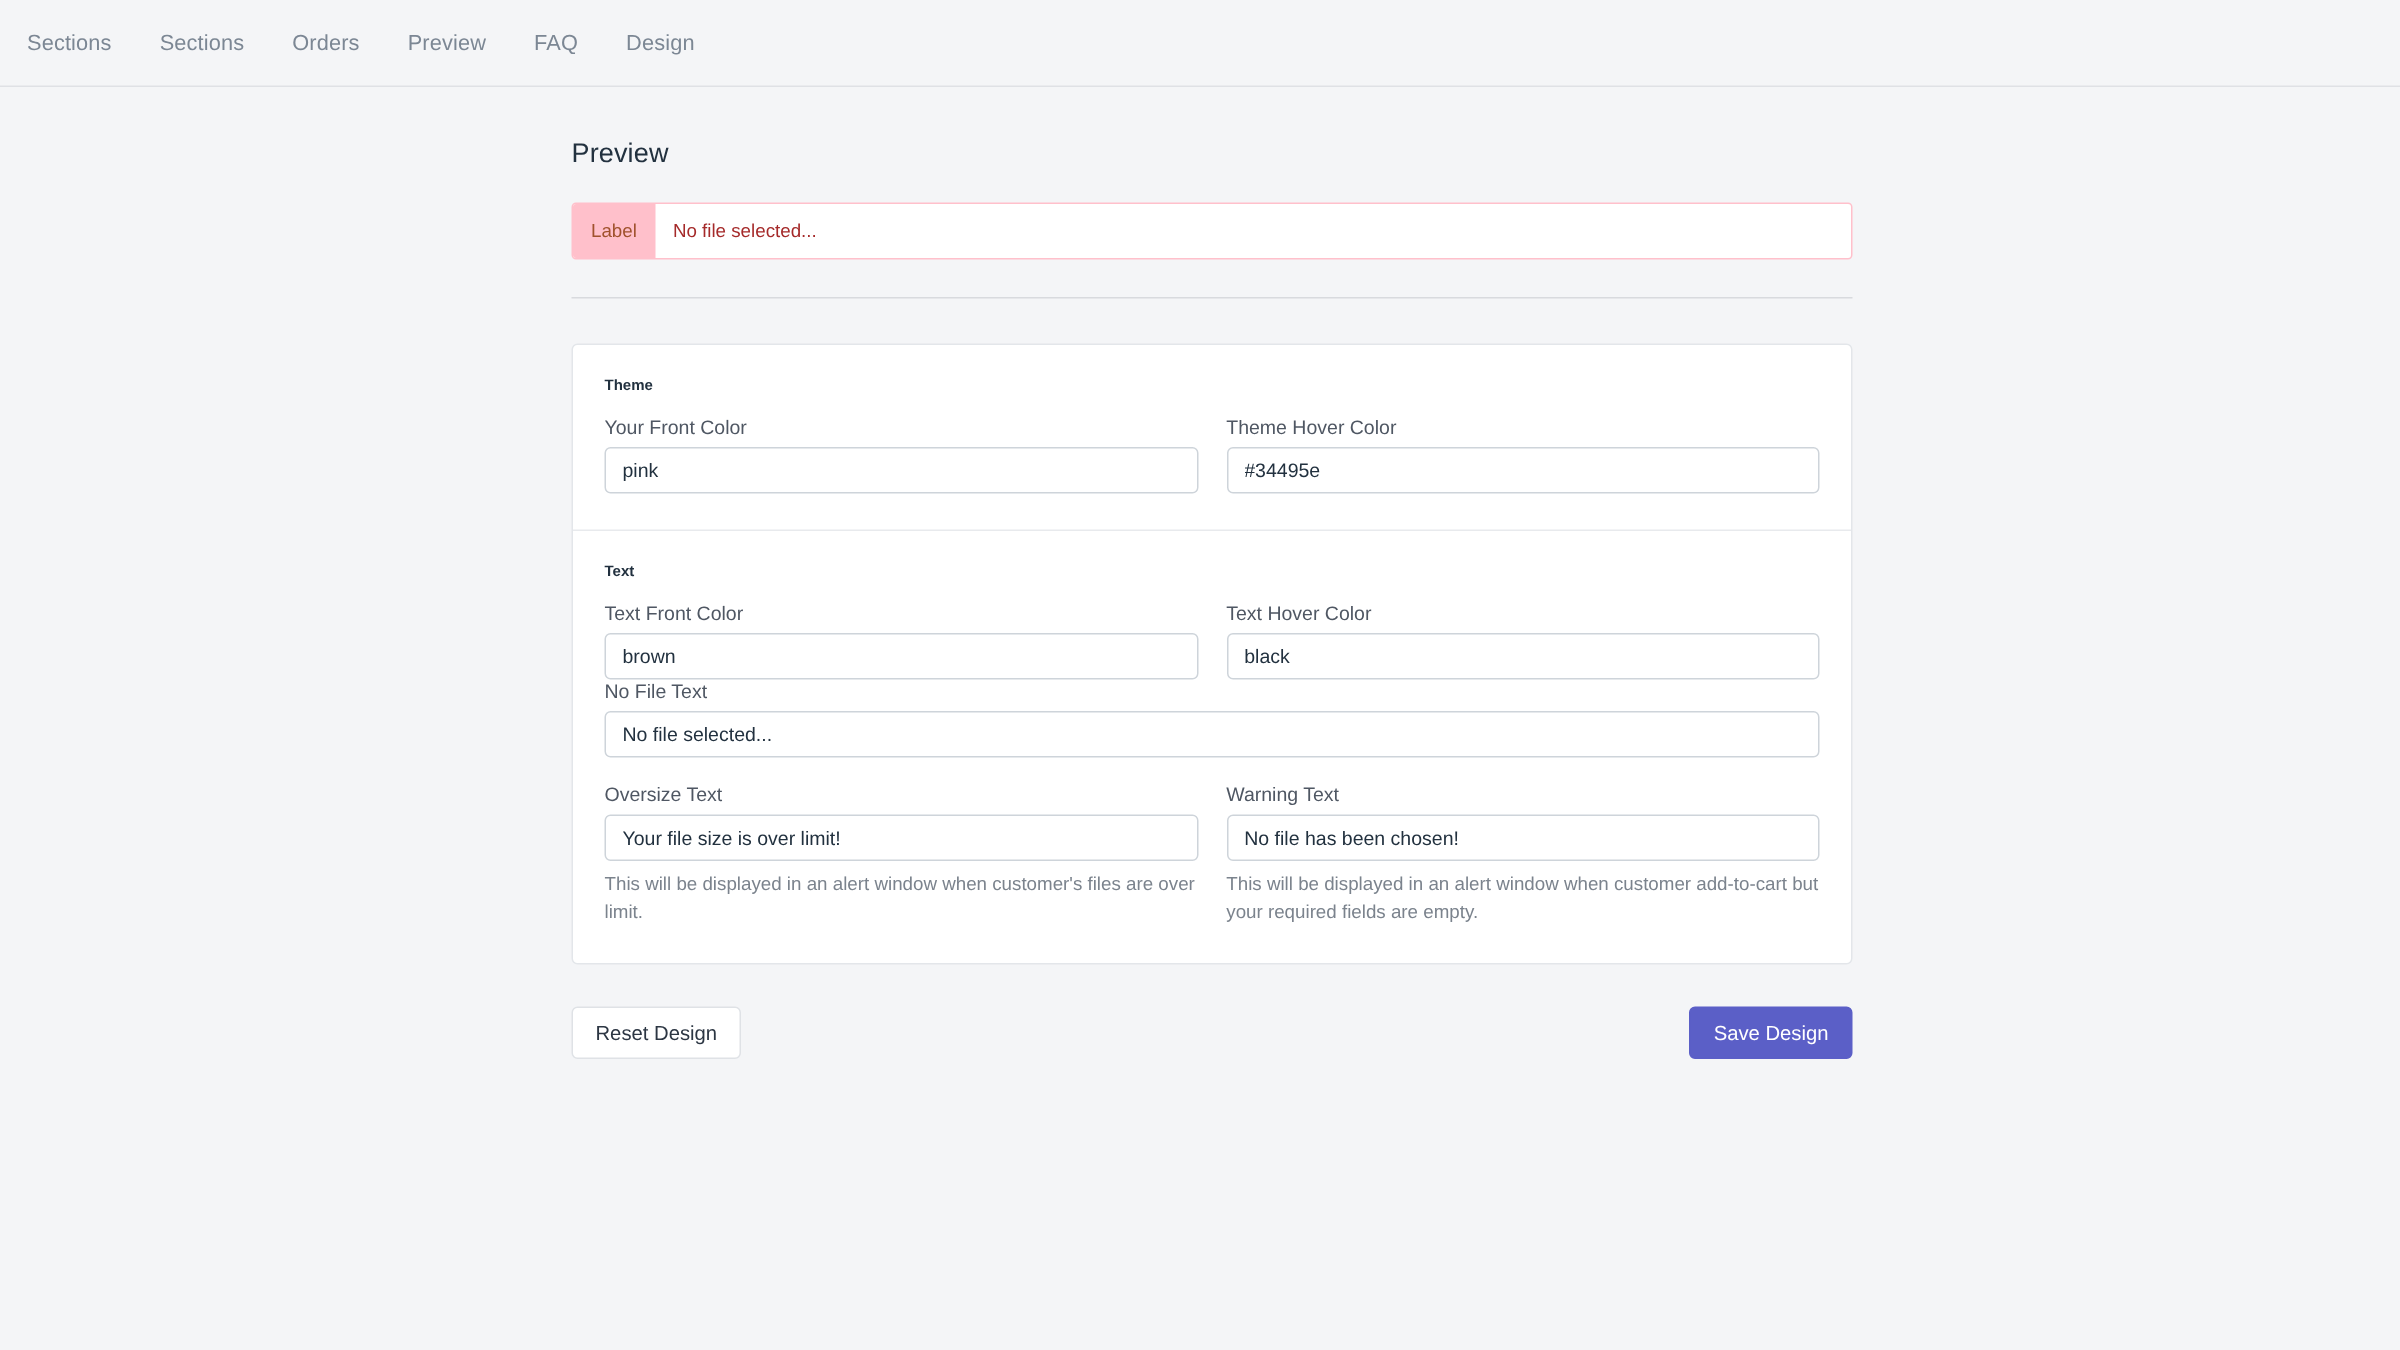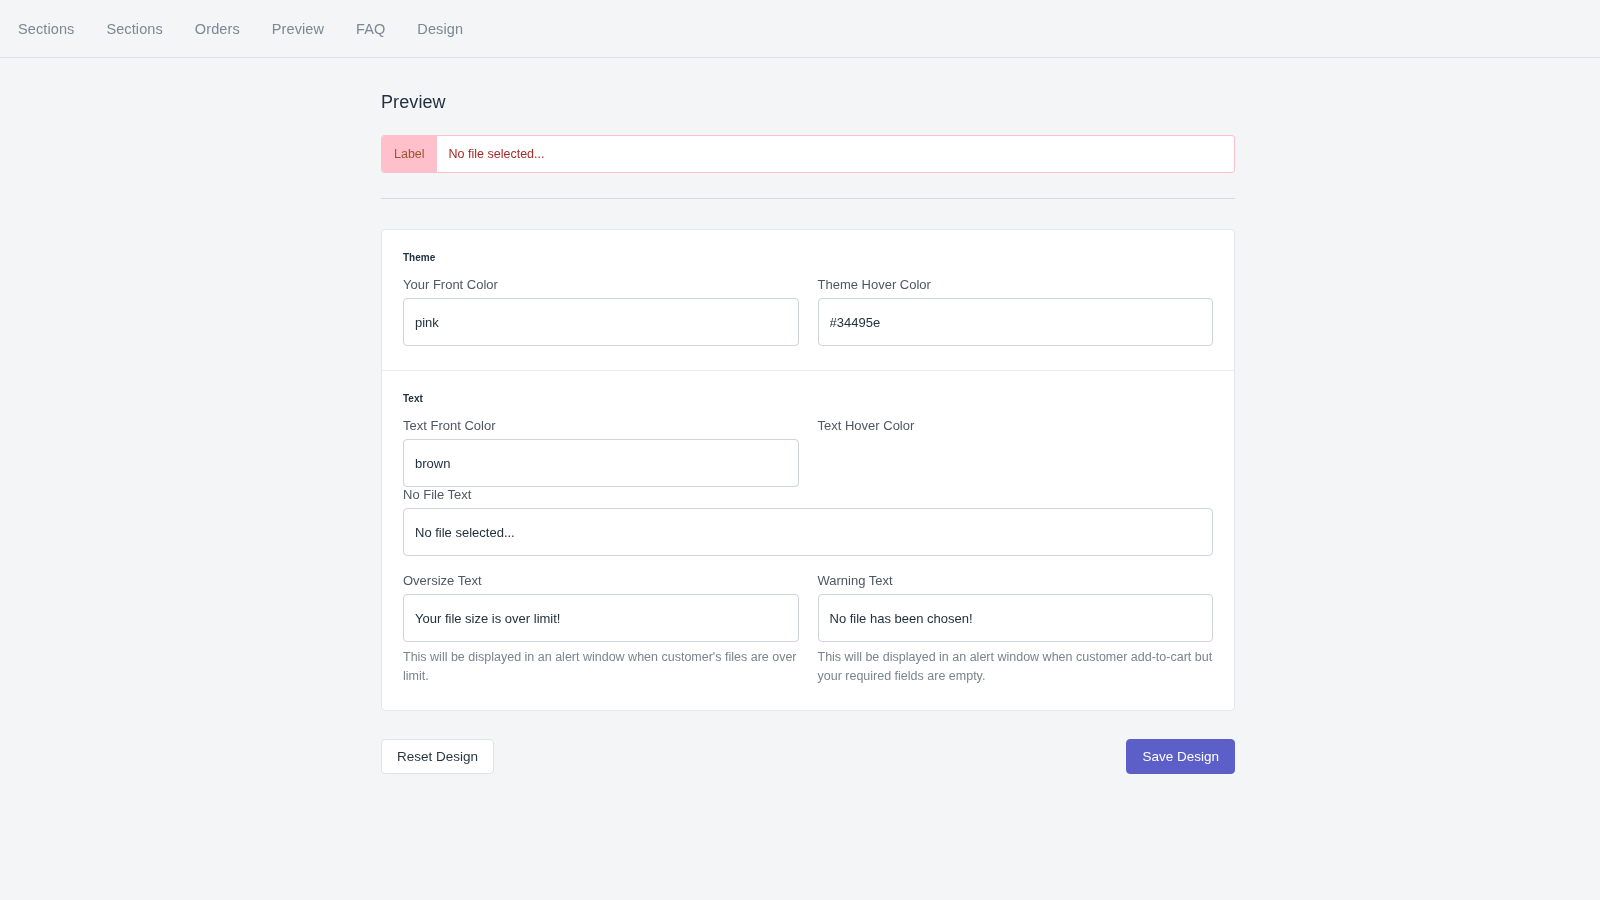--- a/index.html
+++ b/index.html
@@ -115,21 +115,21 @@
   .field + .field { margin-top: 17px; }
 
   .field-label {
     display: block;
     font-size: 13px;
     color: #4f5763;
     margin-bottom: 6px;
   }
   .field-input {
     width: 100%;
-    height: 48px;
+    height: 31px;
     border: 1px solid #ced4da;
     border-radius: 4px;
     background: #ffffff;
     font-family: "Liberation Sans", sans-serif;
     font-size: 13px;
     color: #22313f;
     padding: 0 11px;
     outline: none;
   }
   .field-help {
@@ -209,20 +209,21 @@
       <div class="card-block">
         <h2 class="block-title">Text</h2>
 
         <div class="row">
           <div class="col">
             <label class="field-label">Text Front Color</label>
             <input class="field-input" type="text" value="brown" style="">
           </div>
           <div class="col">
             <label class="field-label">Text Hover Color</label>
+            <input class="field-input" type="text" value="black" style="">
           </div>
         </div>
 
         <div class="field col-full">
           <label class="field-label">No File Text</label>
           <input class="field-input" type="text" value="No file selected..." style="">
         </div>
 
         <div class="row field">
           <div class="col">

